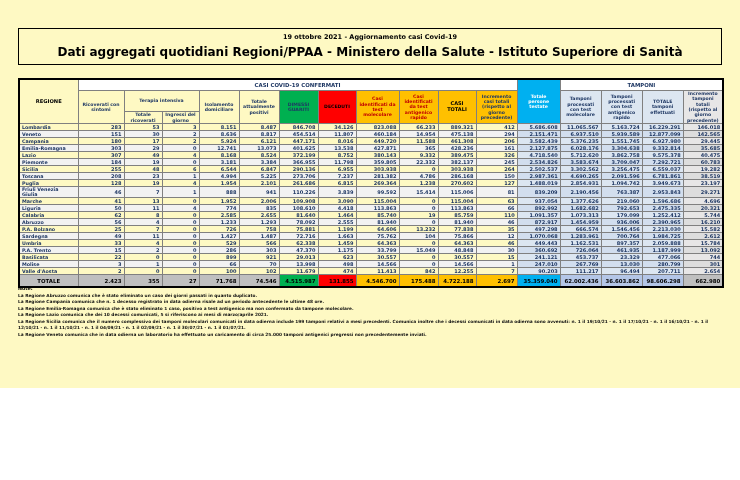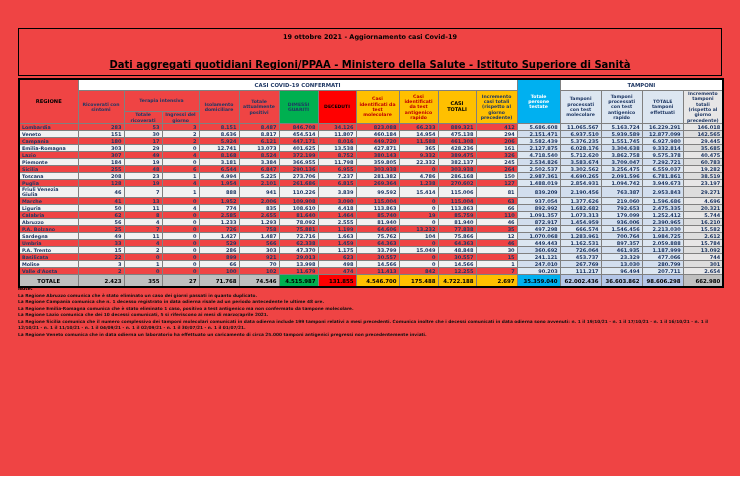--- a/index.html
+++ b/index.html
@@ -1,22 +1,22 @@
 <!DOCTYPE html>
 <html><head>
 <meta charset="utf-8">
 <style>
   html,body{margin:0;padding:0;background:#fff;}
-  #page{position:relative;width:740px;height:476px;background:#ef4444;overflow:hidden;
+  #page{position:relative;width:740px;height:388px;background:#fef9c3;overflow:hidden;
         font-family:"DejaVu Sans",sans-serif;}
   
   #title-box{position:absolute;left:18px;top:28px;width:702px;border:1px solid #000;
              text-align:center;padding:4px 0 5px 0;}
   #title-box .t1{font-size:6.5px;font-weight:bold;color:#000;}
-  #title-box .t2{font-size:10px;font-weight:bold;color:#000;margin-top:18px;text-decoration:underline;}
+  #title-box .t2{font-size:12px;font-weight:bold;color:#000;margin-top:4px;}
   
   #table-wrap{position:absolute;left:18px;top:78px;width:704px;}
   table.report{border-collapse:collapse;table-layout:fixed;width:704px;
                font-family:"DejaVu Sans",sans-serif;border:2px solid #000;}
   table.report th, table.report td{border:1px solid #808080;overflow:hidden;
                vertical-align:middle;padding:0 2px;}
   thead th{border:1px solid #000;}
   th{font-weight:bold;font-size:4.6px;line-height:1.15;color:#1F3864;text-align:center;padding:1px;}
   th.band{font-size:5.4px;height:10px;color:#1F3864;background:#fff;}
   th.regione-h{font-size:5.2px;color:#000;}

